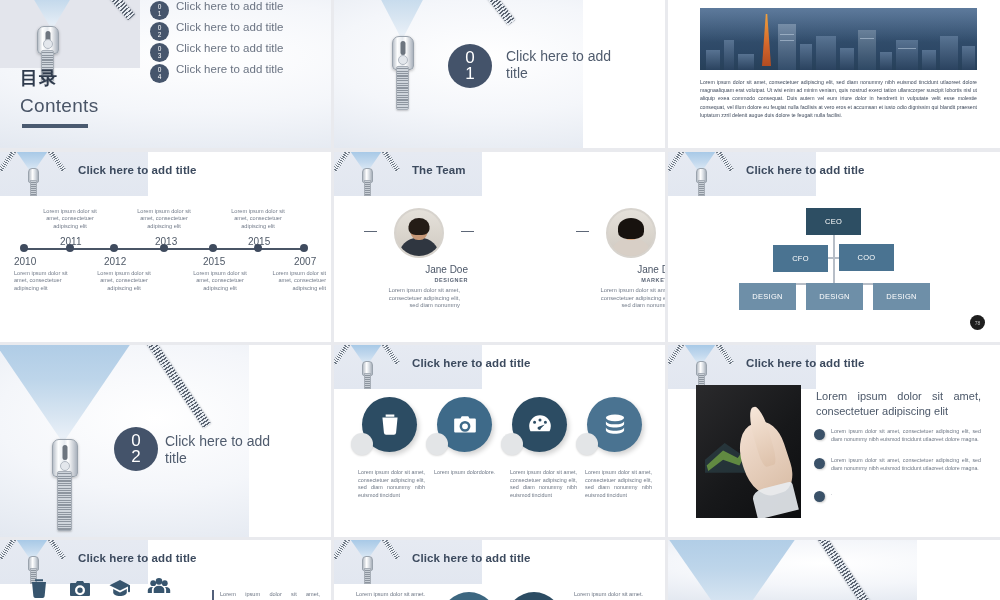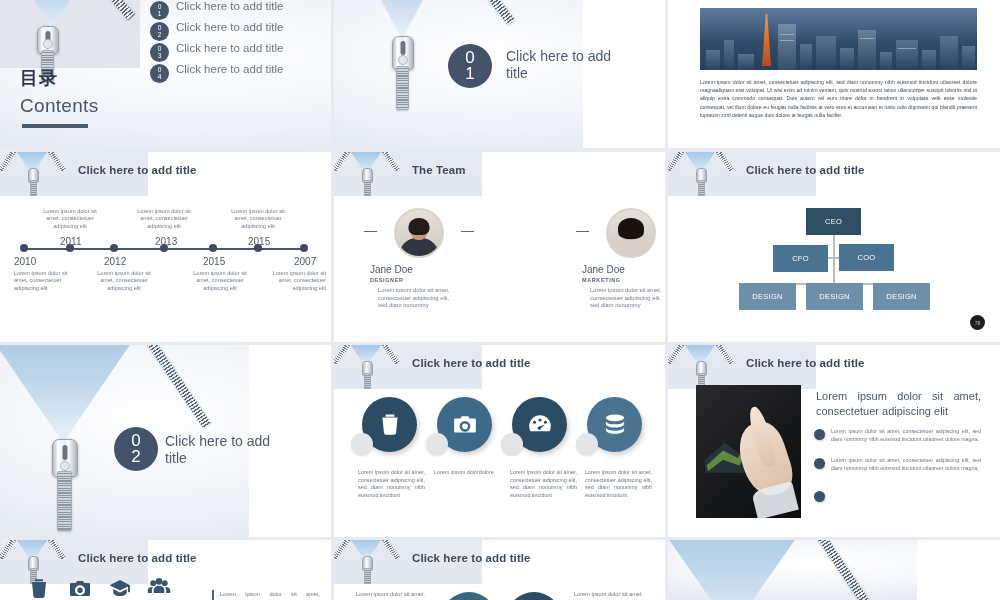--- a/index.html
+++ b/index.html
@@ -87,21 +87,21 @@
   .bodytxt{position:absolute;font-size:5.2px;line-height:8.2px;color:#3f4a5c;text-align:justify;}
 
   
   .tl-line{position:absolute;height:1.6px;background:#4a5566;}
   .tl-dot{position:absolute;width:8px;height:8px;border-radius:50%;background:#3f4b5e;}
   .tl-year{position:absolute;font-size:10px;color:#4e5866;}
   .tl-txt{position:absolute;width:64px;font-size:5.6px;line-height:7.4px;color:#737c8a;}
   .tl-txt.c{text-align:center;}
 
   
-  .member{position:absolute;width:98px;text-align:left;}
+  .member{position:absolute;width:98px;text-align:right;}
   .member .ava{width:46px;height:46px;border-radius:50%;margin:0 auto;border:2px solid #d7d3cd;overflow:hidden;
     background:linear-gradient(180deg,#e5e1da,#cfc9c1);position:relative;}
   .member .ava .head{position:absolute;left:50%;top:24%;transform:translateX(-50%);width:17px;height:19px;border-radius:50% 50% 45% 45%;}
   .member .ava .body{position:absolute;left:50%;bottom:0;transform:translateX(-50%);width:40px;height:18px;border-radius:18px 18px 0 0;}
   .member .ava .hair{position:absolute;left:50%;top:18%;transform:translateX(-50%);width:21px;height:17px;border-radius:50% 50% 35% 35%;}
   .member .nm{font-size:10px;color:#4b5667;margin-top:6px;}
   .member .rl{font-size:5.5px;color:#5a6475;letter-spacing:.6px;font-weight:bold;margin-top:2px;}
   .member .ds{font-size:5.8px;line-height:7.6px;color:#737c8a;margin-top:4px;padding:0 8px;}
   .member .bar{position:absolute;top:23px;height:1.3px;width:13px;background:#5d6777;}
 

